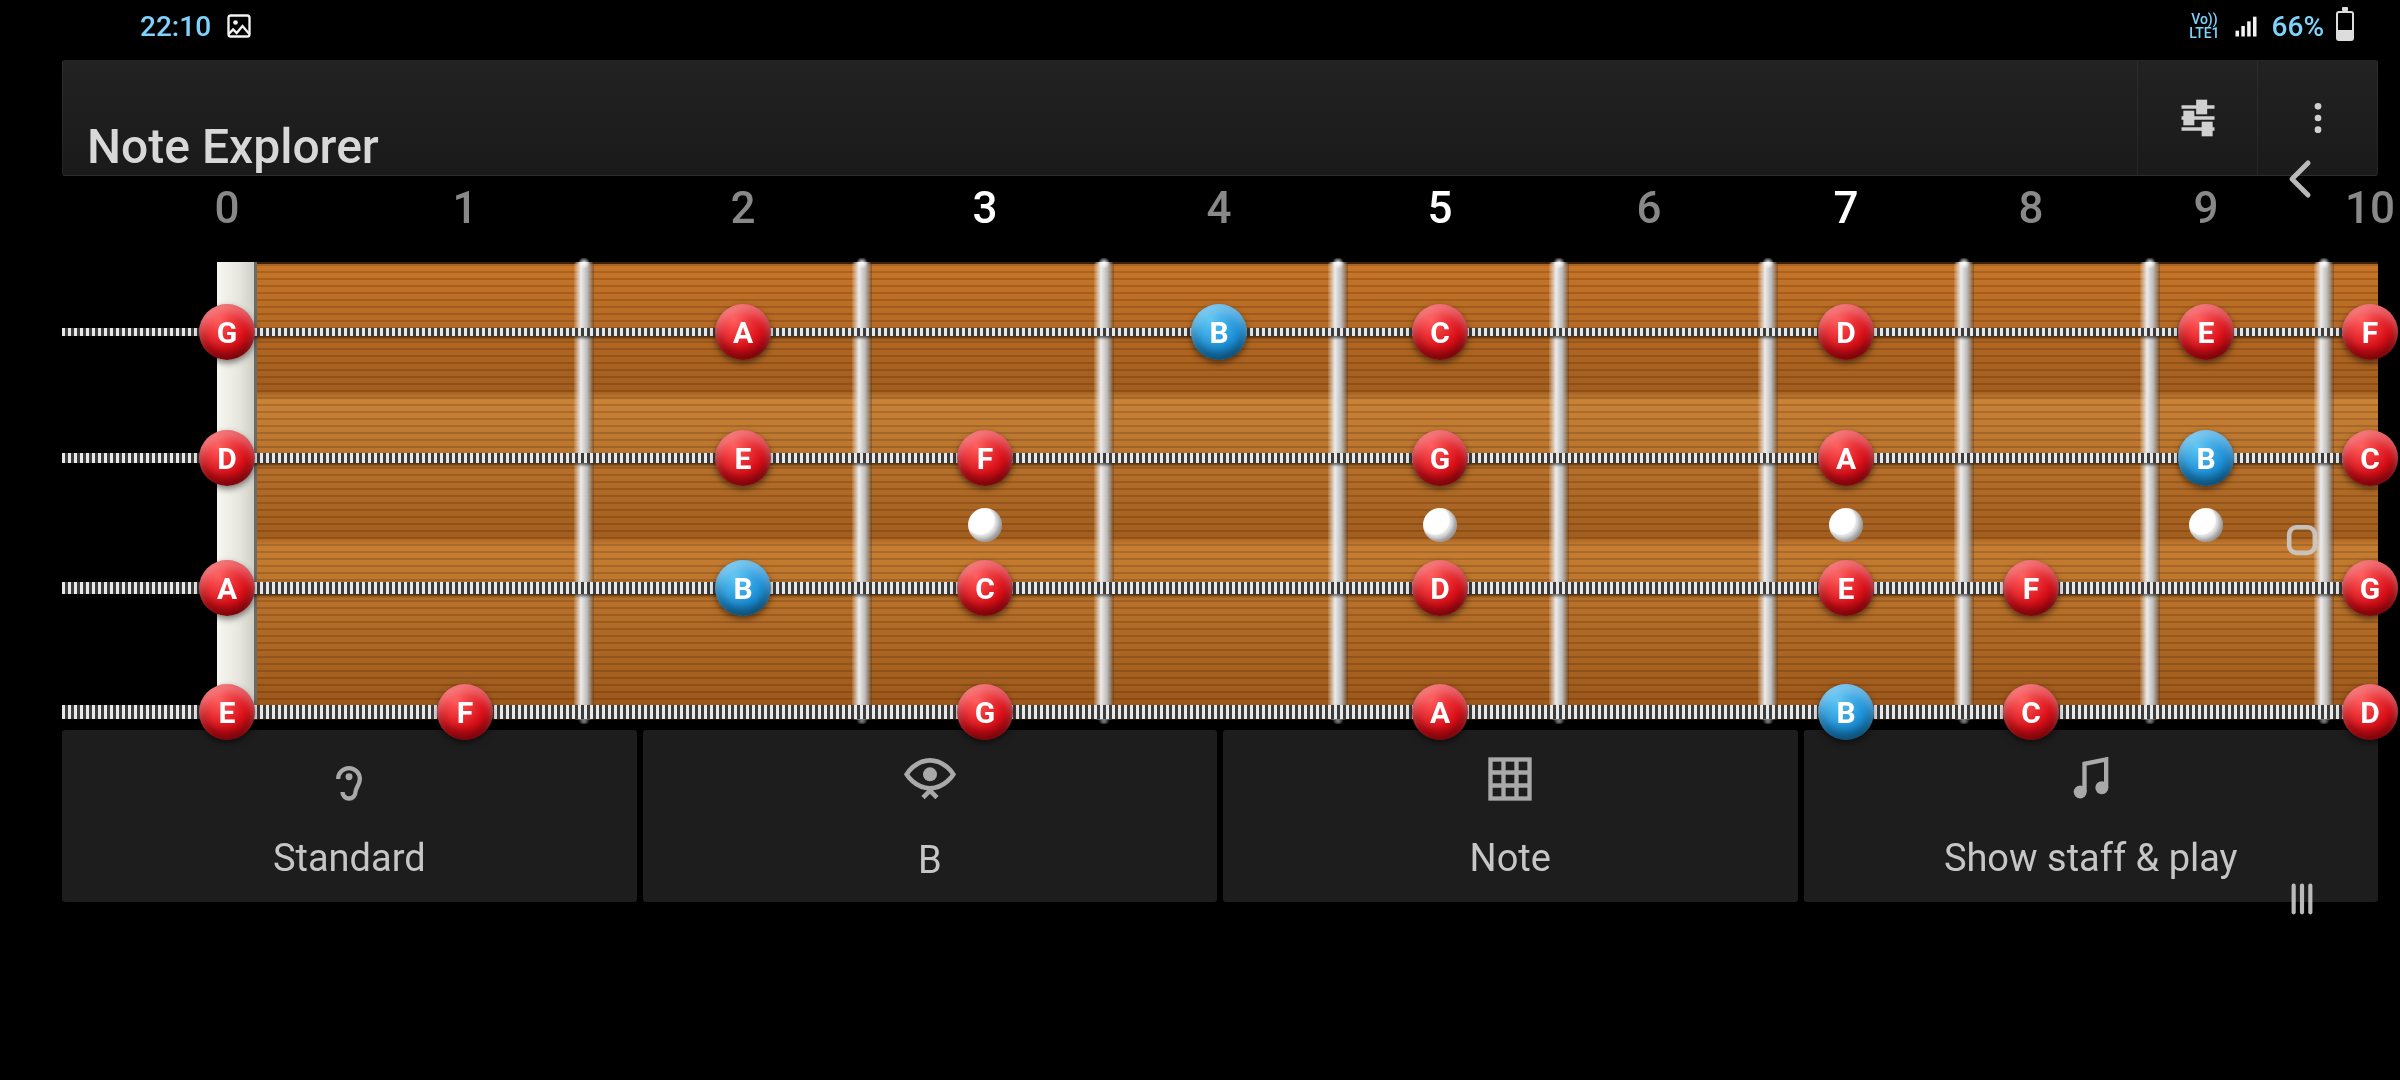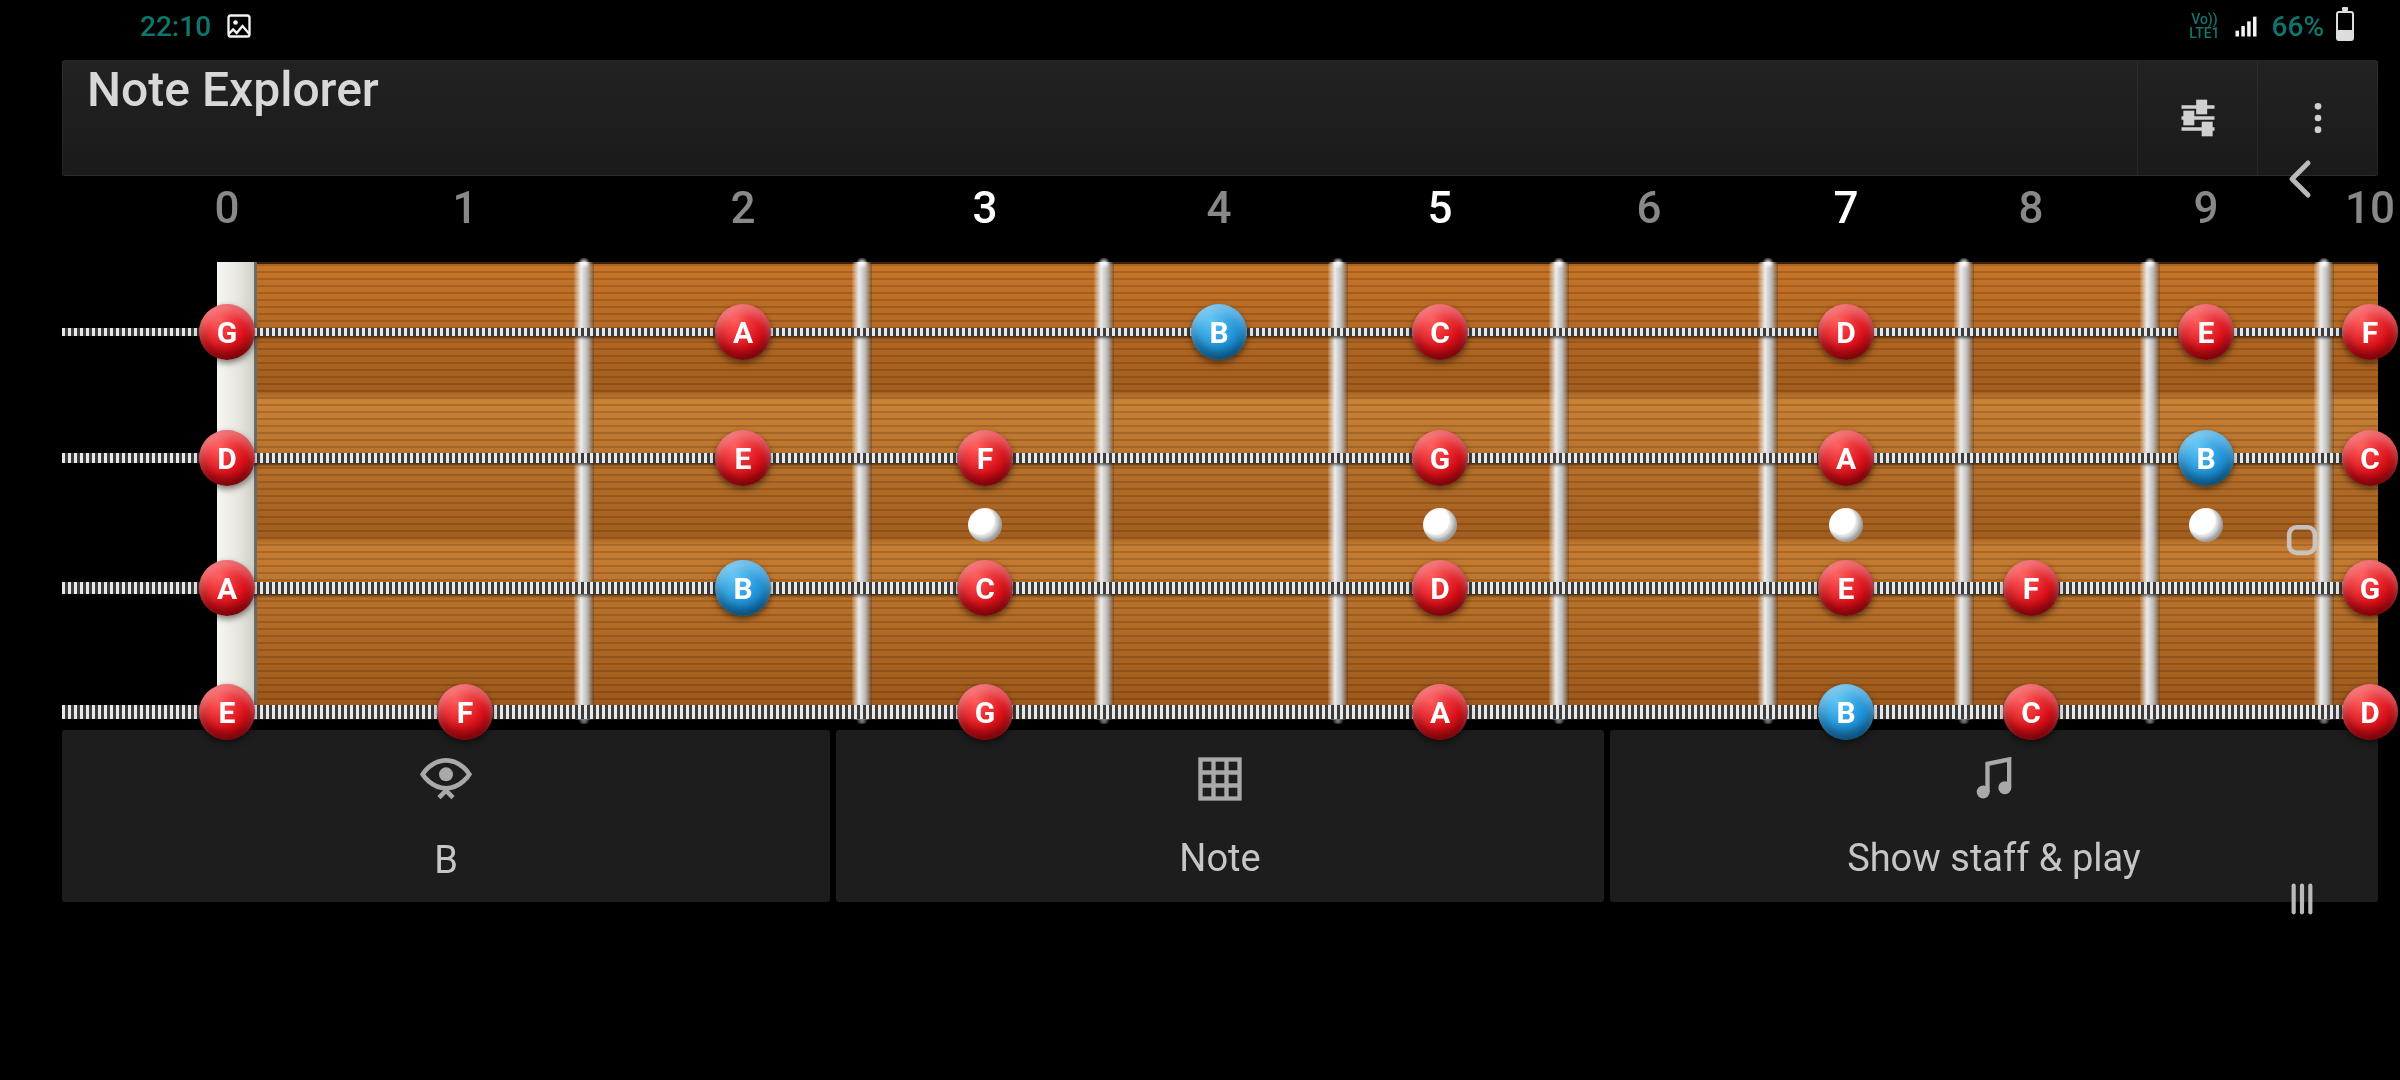--- a/index.html
+++ b/index.html
@@ -21,21 +21,21 @@
 
   
   .status-bar {
     position: absolute;
     top: 0; left: 0; right: 0;
     height: 52px;
     display: flex;
     justify-content: space-between;
     align-items: center;
     padding: 0 46px 0 140px;
-    color: #0f766e;
+    color: #7dd3fc;
     font-size: 28px;
     font-weight: 500;
   }
   .status-left { display: flex; align-items: center; gap: 14px; }
   .status-right { display: flex; align-items: center; gap: 12px; }
   .battery-text { font-size: 28px; font-weight: 500; }
   .status-icon { display: inline-flex; }
   .battery-shape {
     width: 18px; height: 30px;
     border: 2px solid #ddd; border-radius: 3px;
@@ -56,21 +56,21 @@
     left: 62px; right: 22px; top: 60px; bottom: 50px;
   }
 
   
   .app-bar {
     height: 116px;
     background: linear-gradient(#222,#1a1a1a);
     border: 1px solid rgba(255,255,255,0.05);
     border-radius: 3px;
     display: flex;
-    align-items: flex-start;
+    align-items: flex-end;
     padding-left: 24px;
   }
   .app-title {
     flex: 1;
     font-size: 48px;
     font-weight: 500;
     color: #d8d8d8;
   }
   .app-bar-btn {
     width: 120px; height: 100%;
@@ -388,20 +388,27 @@
             <span>C</span>
           </div>
           <div class="note red" style="left: 2308px; top: 450px;">
             <span>D</span>
           </div>
         </div>
     </div>
 
     <div class="options" id="options">
         <div class="opt">
+          <span class="opt-icon"><svg width="52" height="52" viewBox="0 0 24 24">
+              <path d="M7 12a5 5 0 0110 0c0 2.8-2 4-2 6a3 3 0 11-6 0" fill="none" stroke="#a9a9a9" stroke-width="2"></path>
+              <circle cx="12" cy="11" r="1.6" fill="#a9a9a9"></circle>
+            </svg></span>
+          <span>Standard</span>
+        </div>
+        <div class="opt">
           <span class="opt-icon"><svg width="56" height="56" viewBox="0 0 24 24">
               <path d="M2 10s3.5-6 10-6 10 6 10 6-3.5 6-10 6S2 10 2 10z" fill="none" stroke="#a9a9a9" stroke-width="2"></path>
               <circle cx="12" cy="10" r="3" fill="#a9a9a9"></circle>
               <path d="M9 20l3-3 3 3" fill="none" stroke="#a9a9a9" stroke-width="2"></path>
             </svg></span>
           <span>B</span>
         </div>
         <div class="opt">
           <span class="opt-icon"><svg width="52" height="52" viewBox="0 0 24 24">
               <rect x="3" y="3" width="18" height="18" fill="none" stroke="#a9a9a9" stroke-width="2"></rect>

